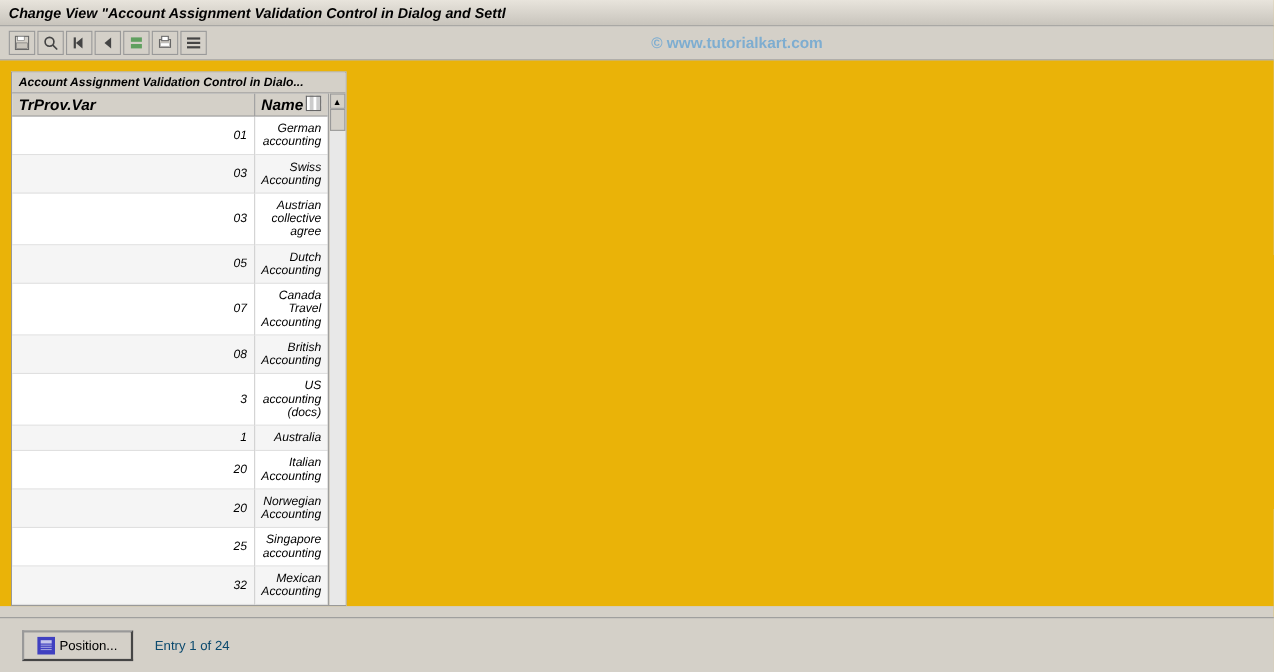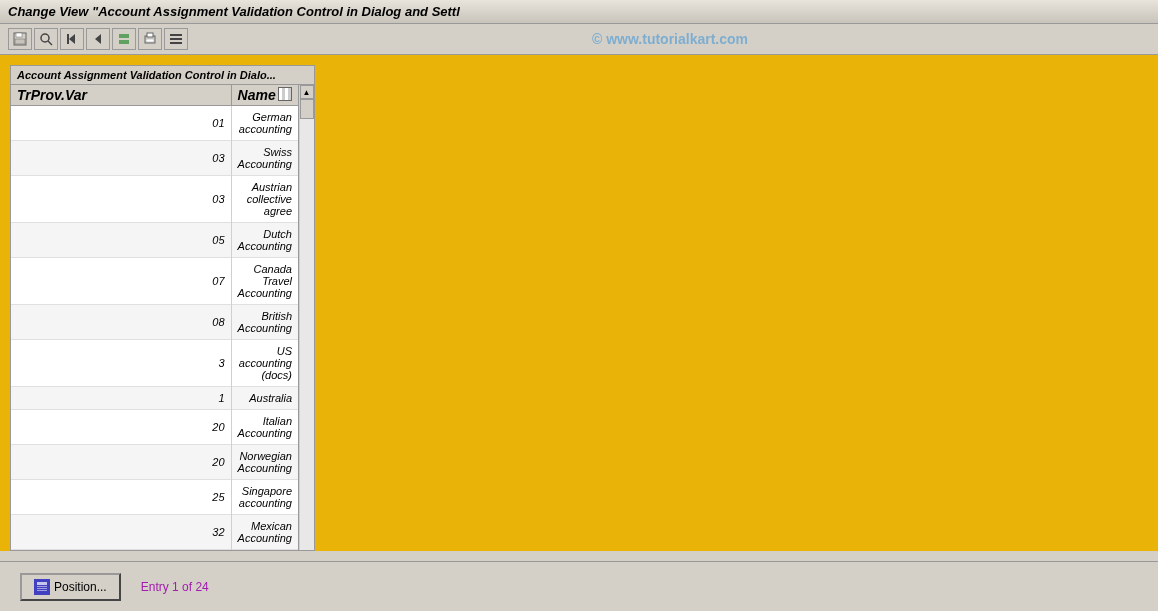--- a/index.html
+++ b/index.html
@@ -196,21 +196,21 @@
       background: #4040c0;
       display: flex;
       align-items: center;
       justify-content: center;
       color: #fff;
       font-size: 10px;
     }
 
     .entry-info {
       font-size: 12px;
-      color: #a21caf;
+      color: #0c4a6e;
     }
 
     
     .grid-icon {
       display: inline-block;
       width: 14px;
       height: 14px;
       border: 1px solid #666;
       background: linear-gradient(to right, #fff 50%, #ccc 50%),
                   linear-gradient(to bottom, #fff 50%, #ccc 50%);

